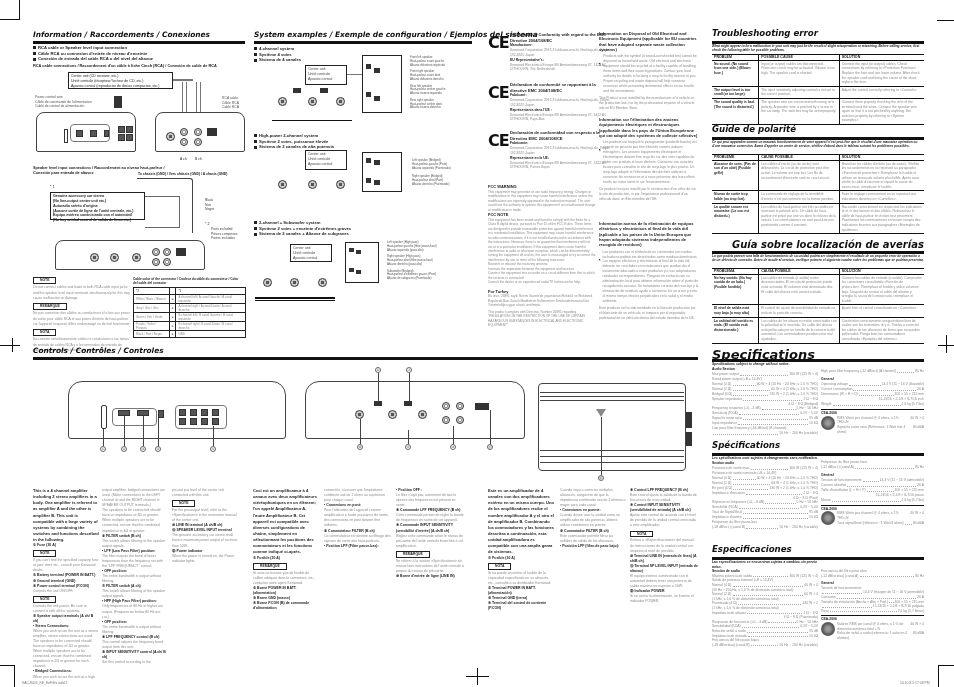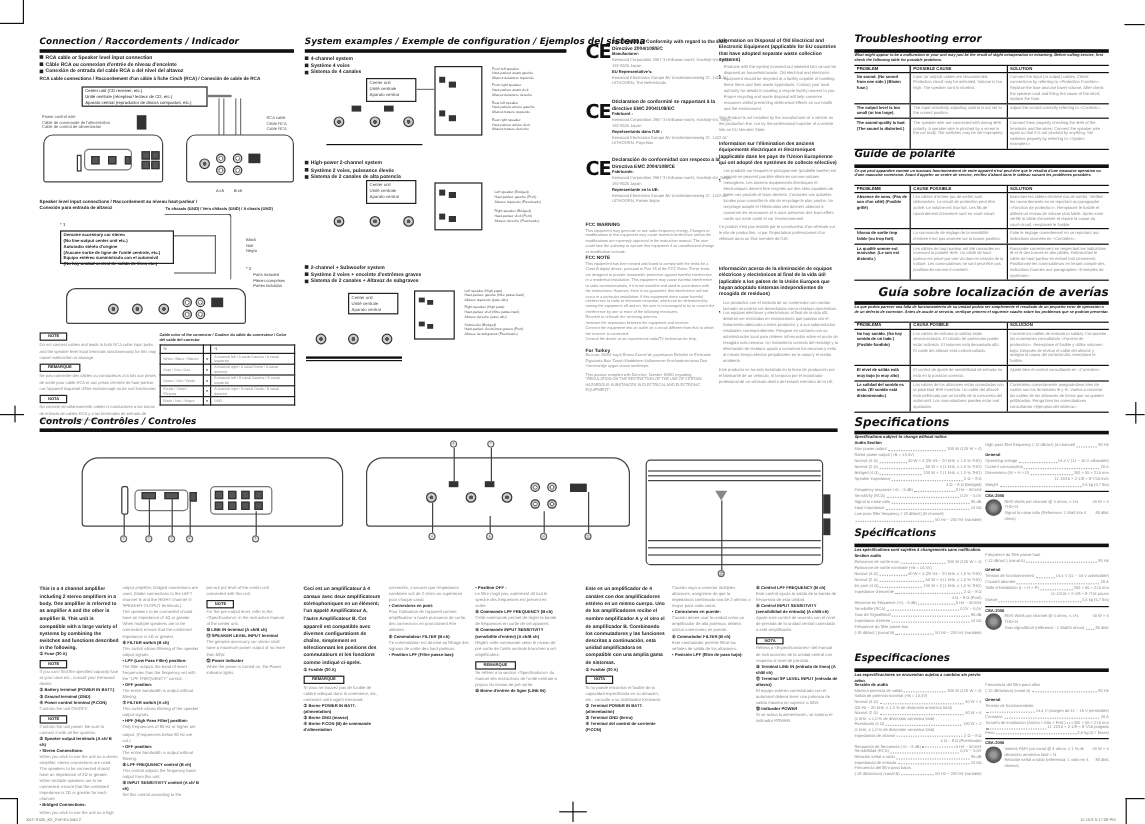--- a/index.html
+++ b/index.html
@@ -58,21 +58,21 @@
 <div class="crop" style="left:937px;top:20px;width:17px;height:1px;"></div>
 <div class="crop" style="left:946px;top:335px;width:1px;height:18px;"></div>
 <div class="crop" style="left:938px;top:345px;width:16px;height:1px;"></div>
 <div class="crop" style="left:14px;top:665px;width:1px;height:22px;"></div>
 <div class="crop" style="left:0;top:665px;width:15px;height:1px;"></div>
 <div class="crop" style="left:477px;top:668px;width:1px;height:17px;"></div>
 <div class="crop" style="left:466px;top:676px;width:23px;height:1px;"></div>
 <div class="crop" style="left:938px;top:665px;width:1px;height:22px;"></div>
 <div class="crop" style="left:938px;top:665px;width:16px;height:1px;"></div>
 
-<div class="abs sec-title" style="left:33px;top:30px;font-size:7.4px;">Connection / Raccordements / Indicador</div>
+<div class="abs sec-title" style="left:33px;top:30px;font-size:7.4px;">Information / Raccordements / Conexiones</div>
 <div class="rule" style="left:33px;top:41px;width:212px;"></div>
 <div class="abs" style="left:33px;top:45px;">
   <div class="bullet">
       <span class="sq"></span>
       <span>RCA cable or Speaker level input connection</span>
     </div>
   <div class="bullet">
       <span class="sq"></span>
       <span>Câble RCA ou connexion d'entrée de niveau d'enceinte</span>
     </div>
@@ -679,21 +679,21 @@
         <td>Ajuste bien el control consultando en &lt;Controles&gt;.</td>
       </tr>
   <tr>
         <td class="p">La calidad del sonido es mala. (El sonido está distorsionado.)</td>
         <td>Los cables de los altavoces están conectados con la polaridad ⊕/⊖ invertida. Un cable del altavoz está pellizcado por un tornillo de la carrocería del automóvil. Los conmutadores pueden estar mal ajustados.</td>
         <td>Conéctelos correctamente asegurándose bien de cuáles son los terminales ⊕ y ⊖. Vuelva a conectar los cables de los altavoces de forma que no queden pellizcados. Ponga bien los conmutadores consultando &lt;Ejemplos del sistema&gt;.</td>
       </tr>
 </tbody>
   </table>
 
-<div class="abs sec-title" style="left:712px;top:346px;font-size:10px;">Specifications</div>
+<div class="abs sec-title" style="left:712px;top:346px;font-size:13px;">Specifications</div>
 <div class="rule" style="left:712px;top:359px;width:212px;"></div>
 <div class="spec" style="left:712px;top:362px;width:106px;">
   <div class="h" style="font-style:italic;">Specifications subject to change without notice.</div>
   <div class="h">Audio Section</div>
   <div class="row">
       <span class="k">Max power output</span>
       <span class="dots"></span>
       <span class="v">300 W (125 W × 4)</span>
     </div>
   <div class="row">

